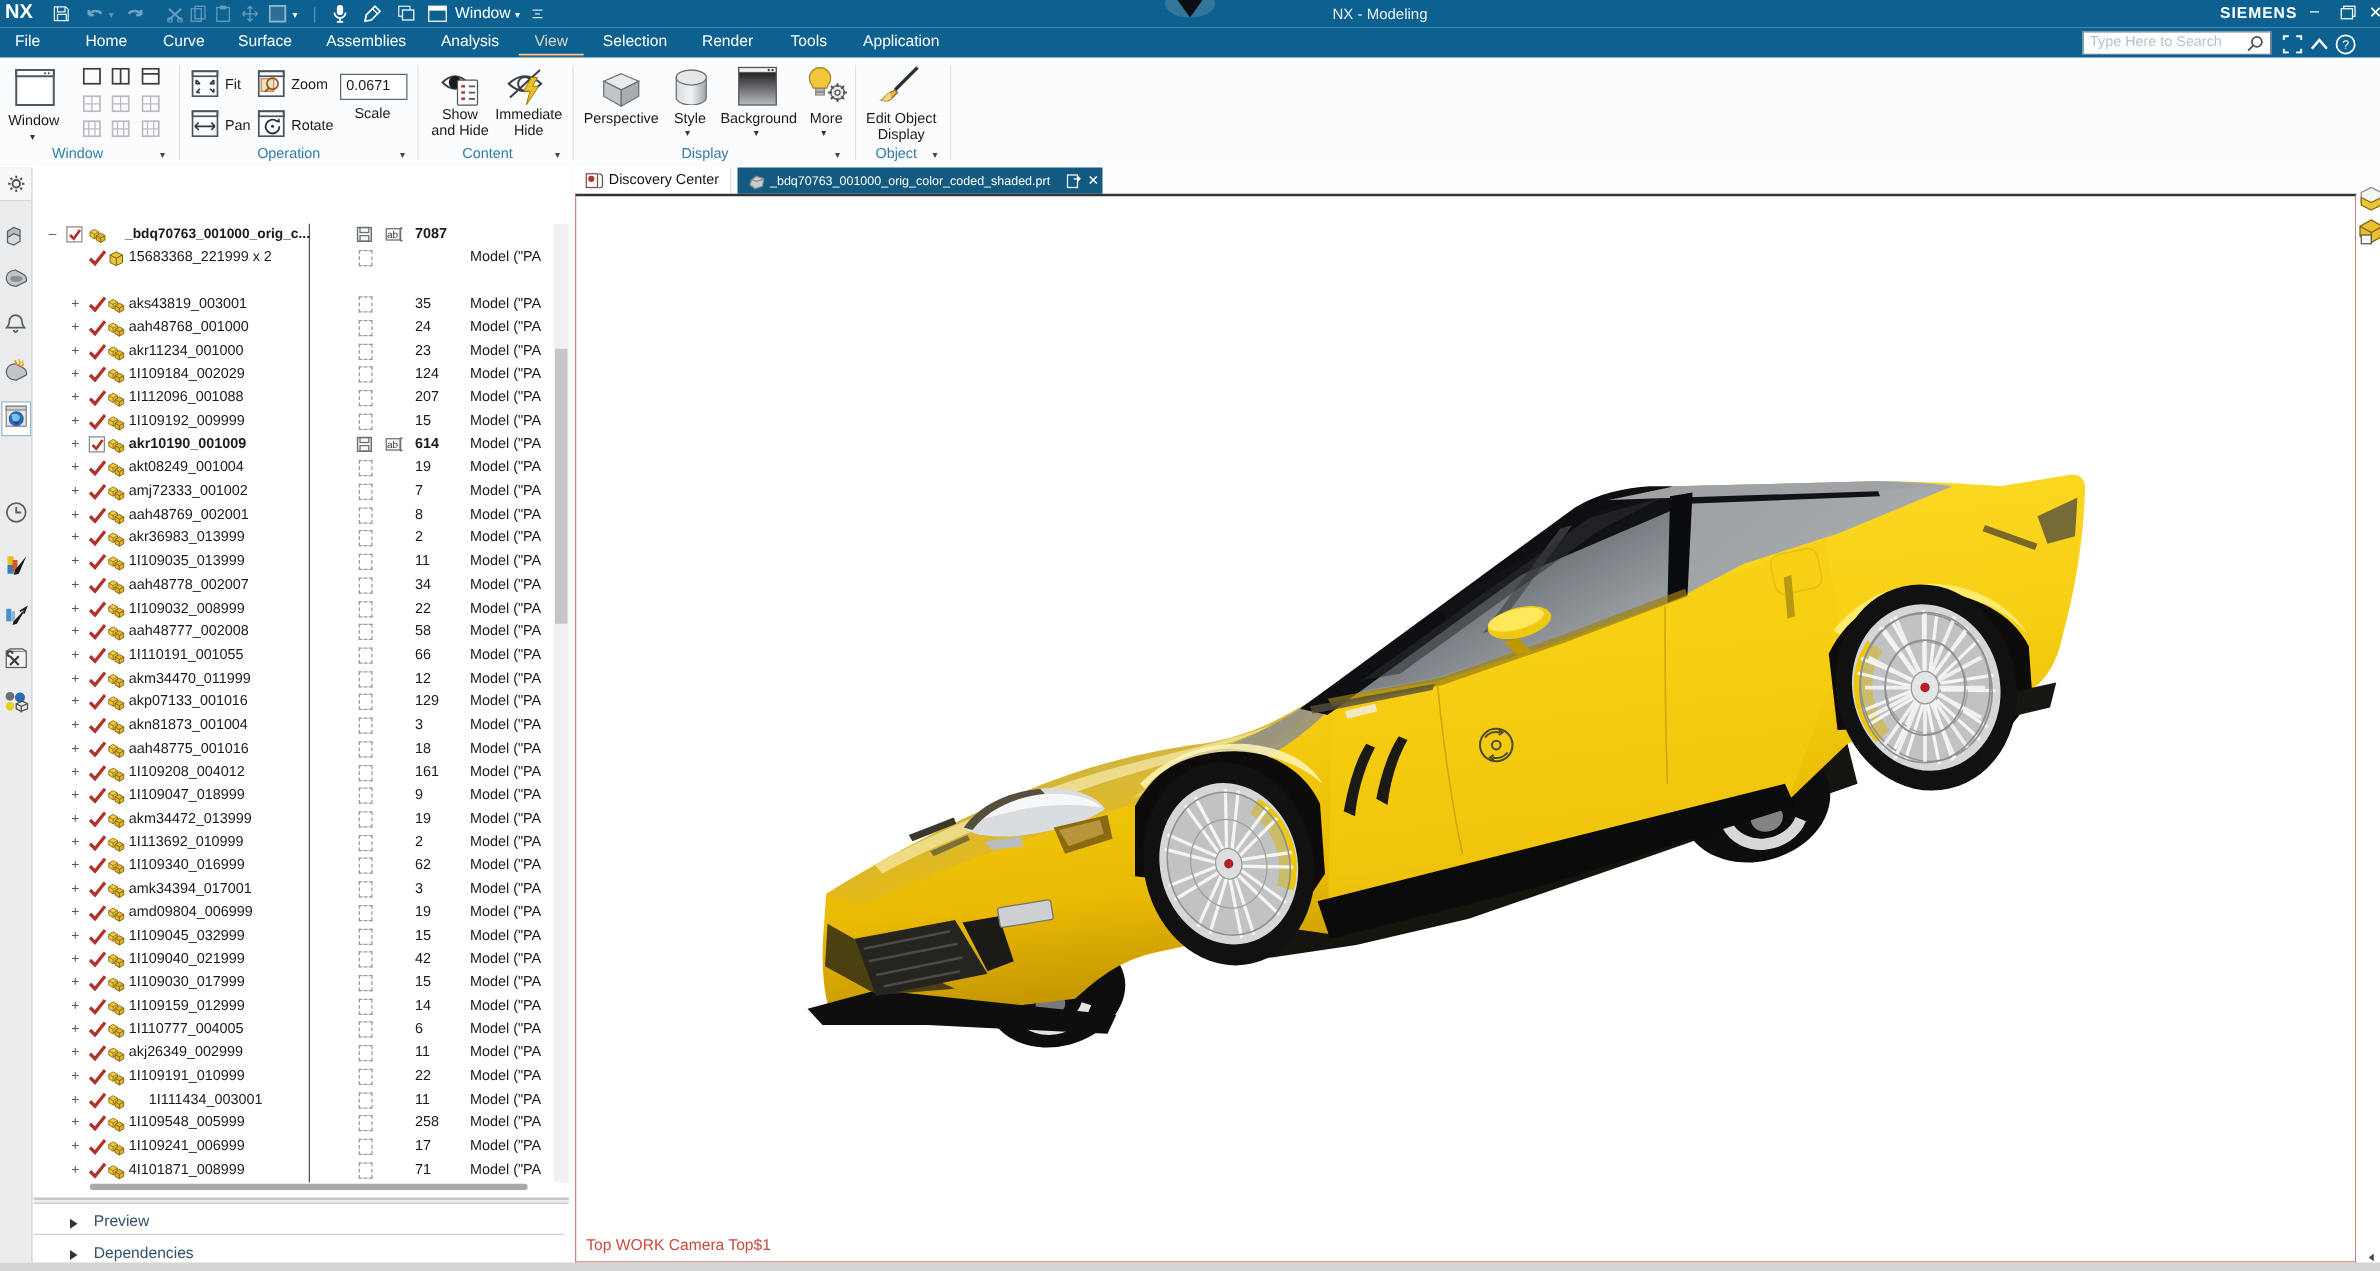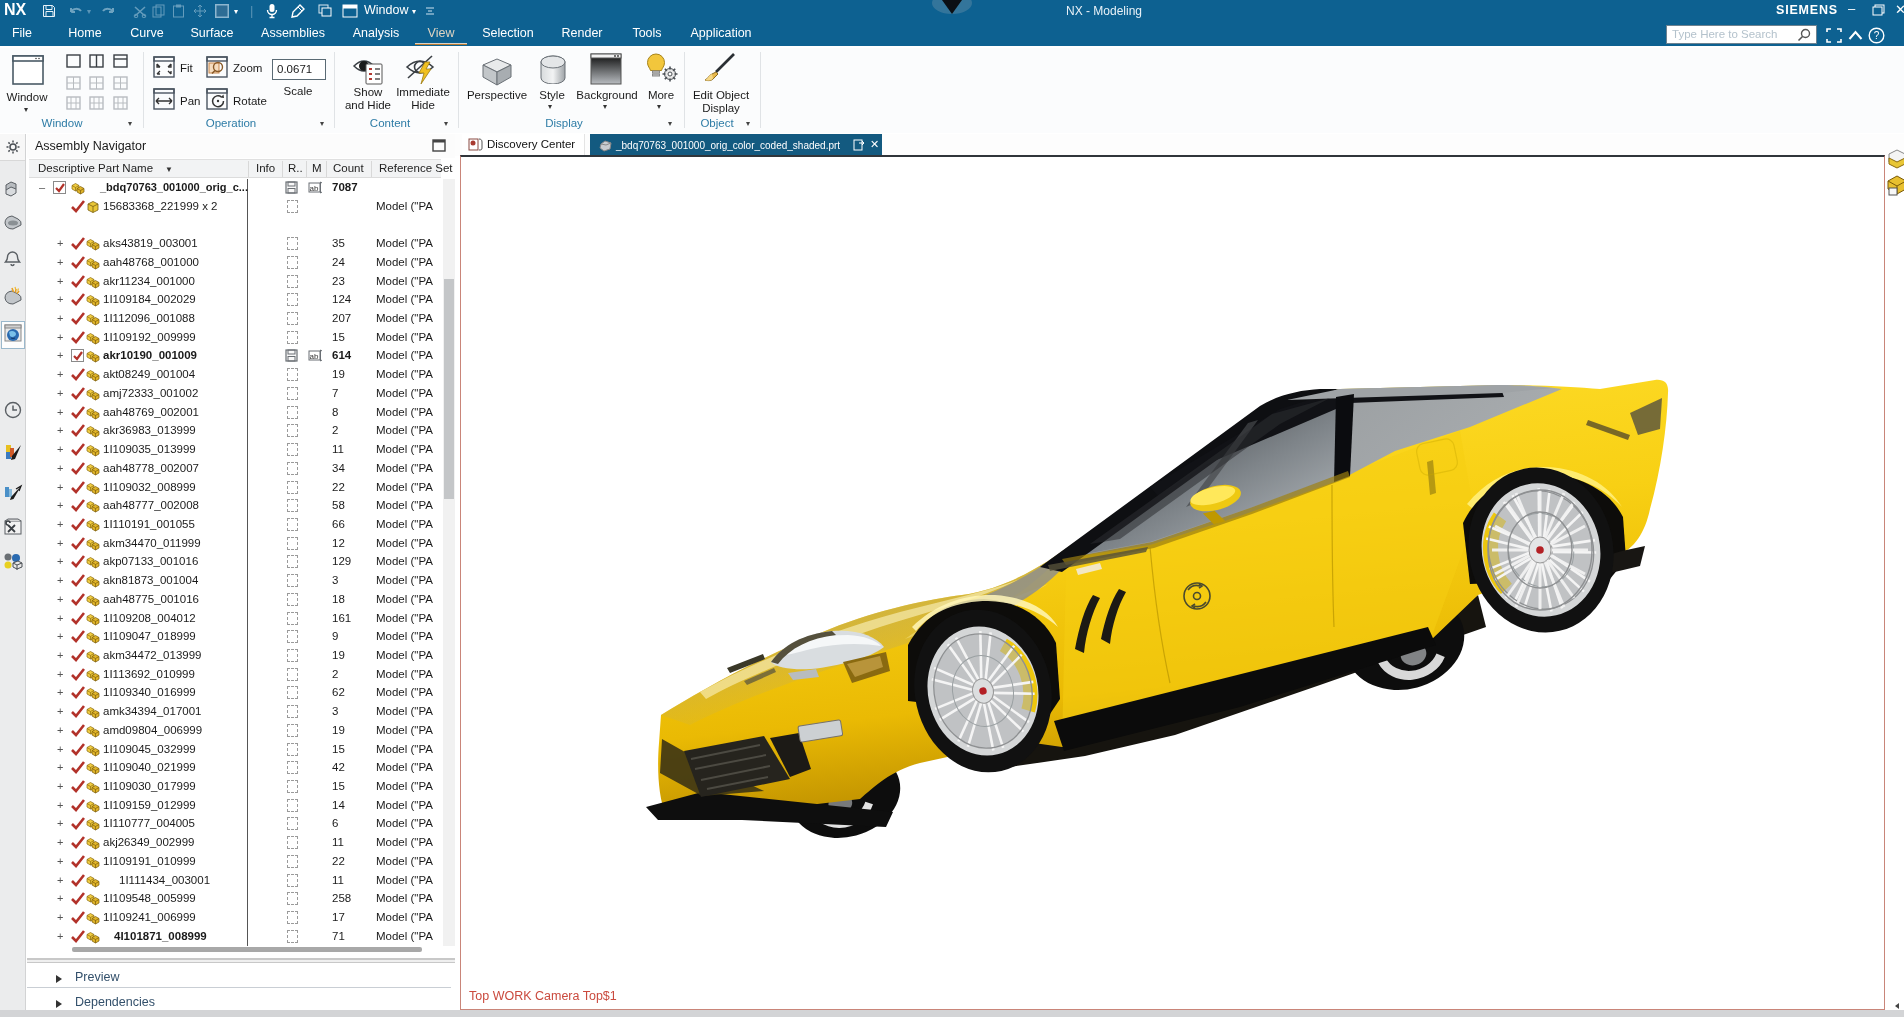--- a/index.html
+++ b/index.html
@@ -405,41 +405,20 @@
  <svg class="abs" style="left:3px;top:418px;" width="20" height="20" viewBox="0 0 20 20">
       <circle cx="5" cy="5" r="3.5" fill="#6a6f74"></circle>
       <circle cx="13" cy="6" r="4" fill="#2a6ab0"></circle>
       <circle cx="5" cy="13" r="3.5" fill="#e8d020"></circle>
       <path d="M10 11 l5 -2 4 2 v4 l-5 2 -4 -2 z" fill="#e8e8e8" stroke="#4a4f54"></path>
       <path d="M10 11 l4 2 5 -2 M14 13 v5" fill="none" stroke="#4a4f54"></path>
     </svg>
 </div>
 
 <div id="panel">
- <div id="pheader">
-   <span class="abs" style="left:8px;top:5px;font-size:12.5px;color:#1a1a1a;">Assembly Navigator</span>
-   <svg class="abs" style="left:405px;top:5px;" width="14" height="13" viewBox="0 0 14 13">
-        <rect x="1" y="1" width="12" height="11" fill="none" stroke="#444" stroke-width="1.4"></rect>
-        <rect x="1" y="1" width="12" height="2.5" fill="#444"></rect>
-      </svg>
- </div>
- <div id="colhdr">
-   <span class="chlab" style="left:9px;">Descriptive Part Name</span>
-   <span class="abs" style="left:136px;top:5px;font-size:8px;color:#333;">▼</span>
-   <span class="chsep" style="left:219px;"></span>
-   <span class="chlab" style="left:227px;">Info</span>
-   <span class="chsep" style="left:253px;"></span>
-   <span class="chlab" style="left:259px;">R..</span>
-   <span class="chsep" style="left:277px;"></span>
-   <span class="chlab" style="left:283px;">M</span>
-   <span class="chsep" style="left:297px;"></span>
-   <span class="chlab" style="left:304px;">Count</span>
-   <span class="chsep" style="left:342px;"></span>
-   <span class="chlab" style="left:350px;">Reference Set</span>
- </div>
  <div class="abs" style="left:220px;top:45px;width:1px;height:767px;background:#555;"></div>
  <div id="treewrap">
 <div class="trow" style="top:0px;">
         <span class="expd" style="left:10px;">–</span>
         <span class="ckbox" style="left:24px;">
           <svg width="12" height="12" viewBox="0 0 12 12">
             <path d="M2 6 L5 9 L10 2" stroke="#b2322a" stroke-width="2.2" fill="none"></path>
           </svg>
         </span>
         <svg class="pic" style="left:41px;" width="16" height="14" viewBox="0 0 16 14">
@@ -954,21 +933,21 @@
         <span class="tref">Model ("PA</span>
       </div>
 <div class="trow" style="top:749px;">
         <span class="expd" style="left:28px;">+</span>
         <span class="ckfree" style="left:42px;"><svg width="14" height="13" viewBox="0 0 14 13">
             <path d="M1 7 L5 11 L13 1" stroke="#b2322a" stroke-width="2.6" fill="none"></path>
           </svg></span>
         <svg class="pic" style="left:56px;" width="16" height="14" viewBox="0 0 16 14">
           <use href="#asmic"></use>
         </svg>
-        <span class="tname" style="left:85px;font-weight:bold;">4I101871_008999</span>
+        <span class="tname" style="left:74px;">4I101871_008999</span>
         <span class="dashbox"></span>
         <span class="tcount" style="">71</span>
         <span class="tref">Model ("PA</span>
       </div>
  </div>
  <div id="vscroll">
       <div id="vthumb"></div>
     </div>
  <div id="hscroll"></div>
  <div id="psplit"></div>

